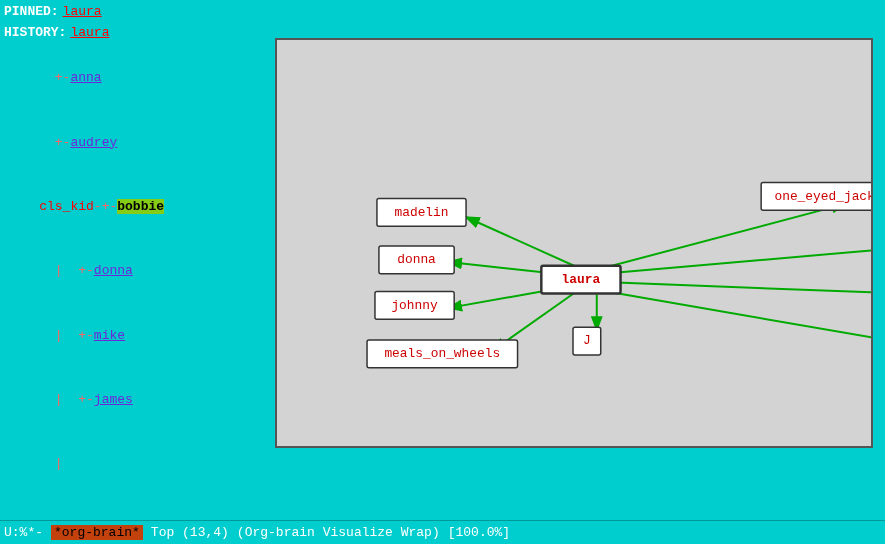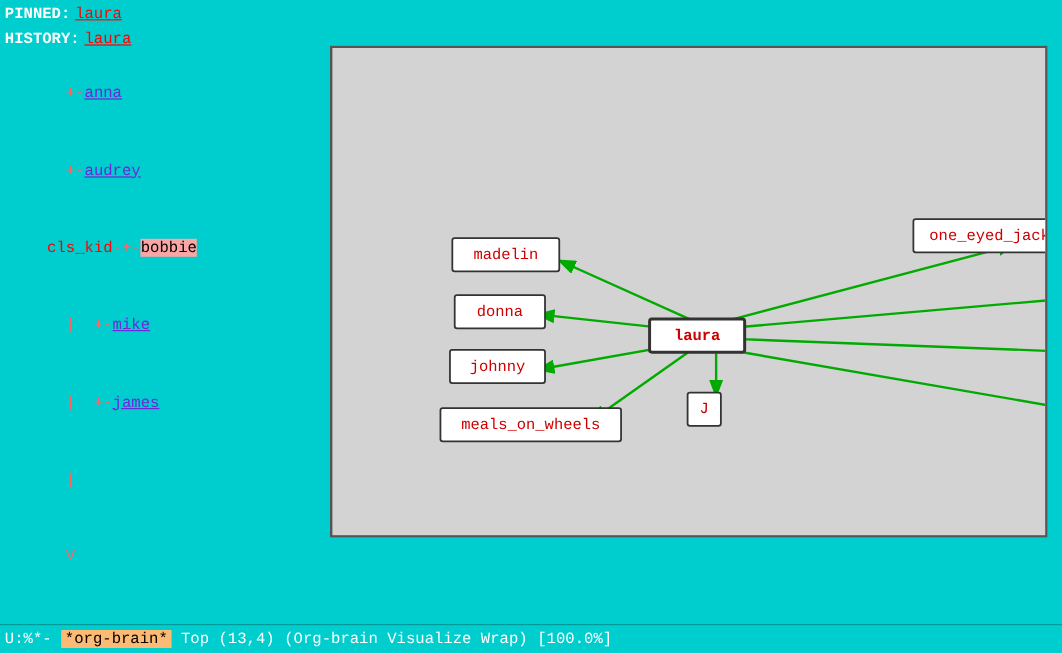--- a/index.html
+++ b/index.html
@@ -54,23 +54,24 @@
     .tree-link {
       color: #6d28d9;
       text-decoration: underline;
       cursor: pointer;
     }
     .tree-link-red {
       color: #ff0000;
       cursor: pointer;
     }
     .tree-selected {
-      background: #fca5a5;
+      background: #84cc16;
       color: #000;
       text-decoration: none;
+      font-weight: bold;
     }
 
     
     #graph-area {
       position: absolute;
       top: 38px;
       left: 275px;
       width: 598px;
       height: 410px;
       background: #d3d3d3;
@@ -128,21 +129,21 @@
       border-top: 1px solid #009999;
       padding: 0 4px;
       gap: 8px;
     }
     .status-item {
       color: #ffffff;
       font-size: 13px;
       white-space: nowrap;
     }
     .status-highlight {
-      background: #fdba74;
+      background: #c2410c;
       color: #000;
       padding: 0 3px;
     }
   </style>
 </head>
 <body>
 
 <div id="top-bar">
   <div class="pinned-line">
     <span class="label-text">PINNED:</span>
@@ -157,20 +158,23 @@
 <div id="sidebar">
 
   <div class="tree-line">
     <span class="tree-connector">  +-</span><span class="tree-link">anna</span>
   </div>
   <div class="tree-line">
     <span class="tree-connector">  +-</span><span class="tree-link">audrey</span>
   </div>
   <div class="tree-line">
     <span class="tree-link-red">cls_kid</span><span class="tree-connector">-+-</span><span class="tree-link tree-selected">bobbie</span>
+  </div>
+  <div class="tree-line">
+    <span class="tree-connector">  |  +-</span><span class="tree-link">donna</span>
   </div>
   <div class="tree-line">
     <span class="tree-connector">  |  +-</span><span class="tree-link">mike</span>
   </div>
   <div class="tree-line">
     <span class="tree-connector">  |  +-</span><span class="tree-link">james</span>
   </div>
   <div class="tree-line">
     <span class="tree-connector">  |</span>
   </div>

